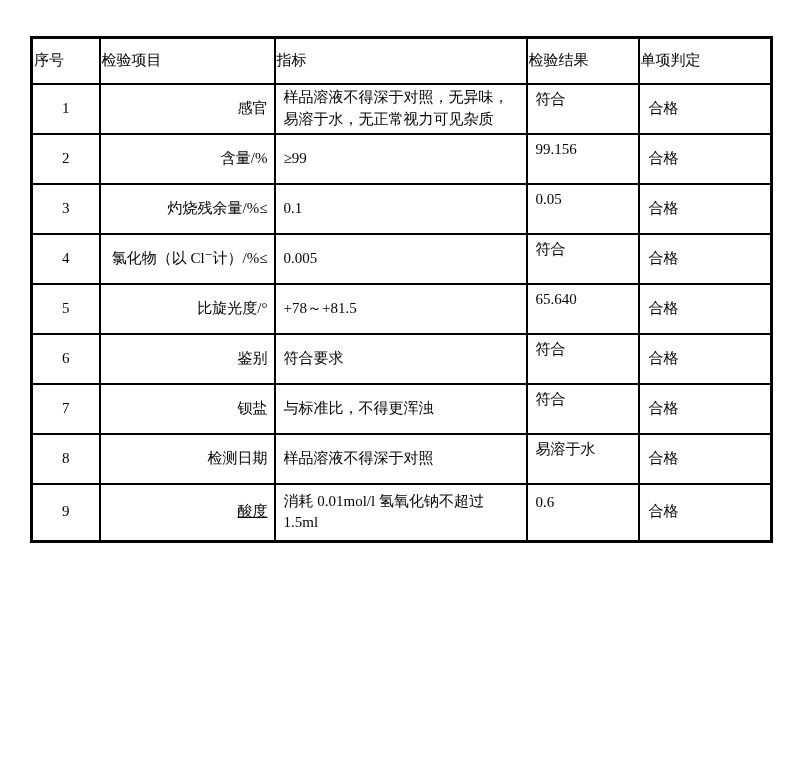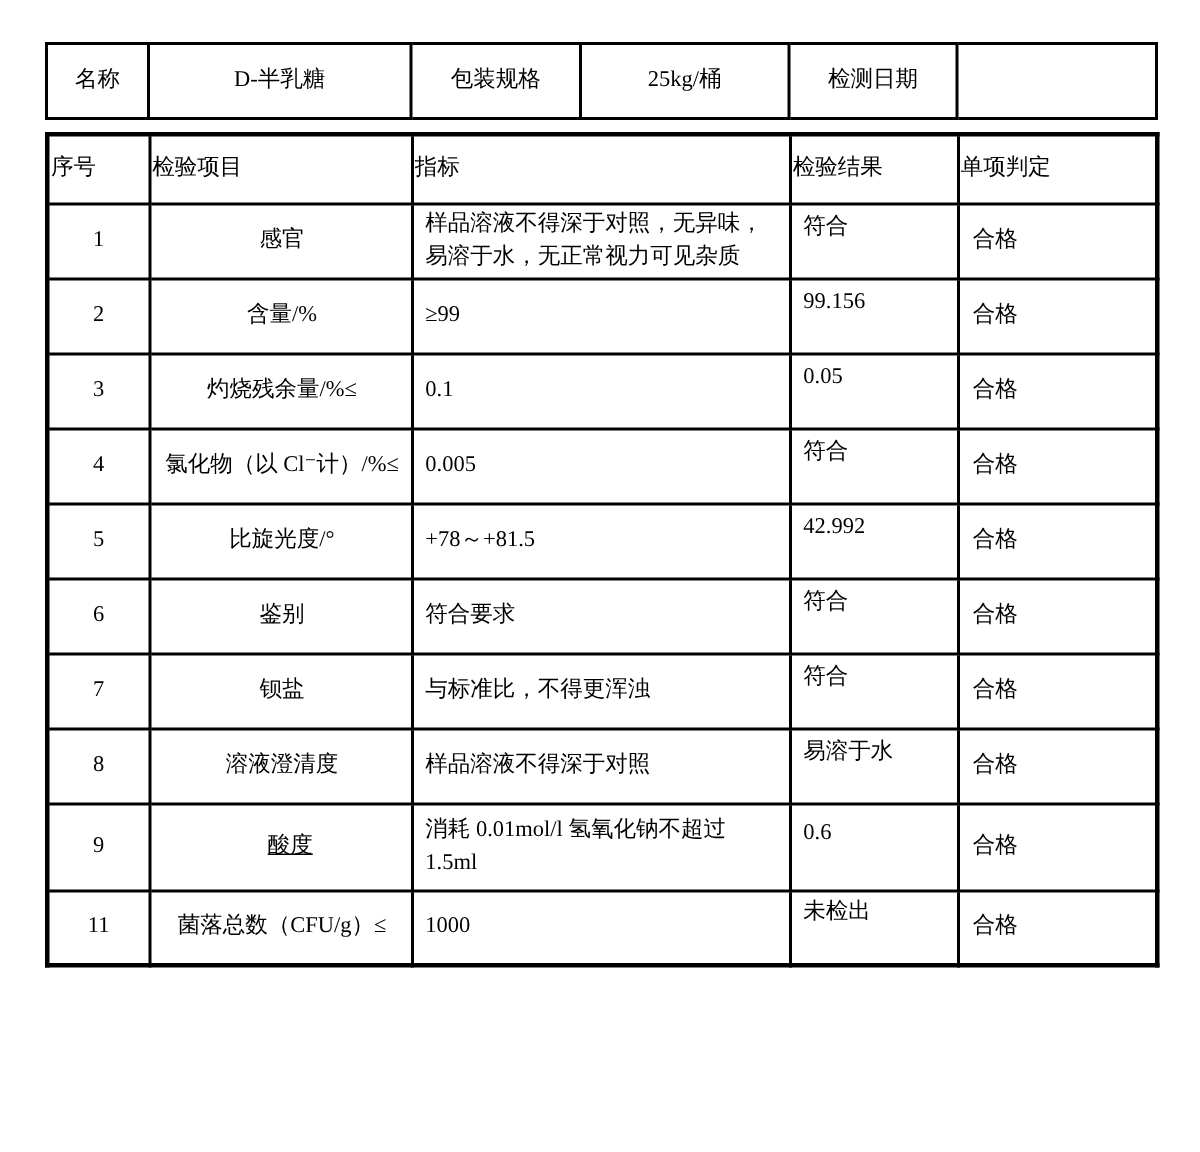--- a/index.html
+++ b/index.html
@@ -46,48 +46,40 @@
   }
   .main-table th, .main-table td {
     border: 2px solid #000000;
   }
   .main-table thead tr { height: 46px; }
   .main-table thead th { text-align: left; }
   .main-table tbody tr { height: 50px; }
   .main-table tbody tr:nth-child(9) { height: 58px; }
   .main-table tbody tr:nth-child(9) .c-item { padding-left: 19px; text-decoration: underline; }
   .c-no    { text-align: center; }
-  .c-item  { text-align: center; padding: 2px 6px 2px 8px; }
+  .c-item  { text-align: right; padding: 2px 6px 2px 8px; }
   .c-spec  { text-align: left; padding: 2px 8px 2px 8px; }
   .c-result{ text-align: left; padding: 2px 6px 20px 8px; }
   .c-judge { text-align: left; padding: 2px 6px 2px 9px; }
 </style>
 </head>
 <body>
 
 <div class="page">
 
   <table class="info-table">
     <colgroup>
       <col style="width:68px">
         <col style="width:175px">
         <col style="width:113px">
       <col style="width:139px">
         <col style="width:112px">
         <col style="width:133px">
     </colgroup>
     <tbody>
-      <tr>
-        <td>名称</td>
-        <td>D-半乳糖</td>
-        <td>包装规格</td>
-        <td>25kg/桶</td>
-        <td>检测日期</td>
-        <td></td>
-      </tr>
     </tbody>
   </table>
 
   <table class="main-table">
     <colgroup>
       <col style="width:68px">
         <col style="width:175px">
         <col style="width:252px">
       <col style="width:112px">
         <col style="width:133px">
@@ -127,54 +119,47 @@
           <td class="c-no">4</td>
           <td class="c-item">氯化物（以 Cl⁻计）/%≤</td>
           <td class="c-spec">0.005</td>
           <td class="c-result">符合</td>
           <td class="c-judge">合格</td>
         </tr>
         <tr>
           <td class="c-no">5</td>
           <td class="c-item">比旋光度/°</td>
           <td class="c-spec">+78～+81.5</td>
-          <td class="c-result">42.992</td>
+          <td class="c-result">65.640</td>
           <td class="c-judge">合格</td>
         </tr>
         <tr>
           <td class="c-no">6</td>
           <td class="c-item">鉴别</td>
           <td class="c-spec">符合要求</td>
           <td class="c-result">符合</td>
           <td class="c-judge">合格</td>
         </tr>
         <tr>
           <td class="c-no">7</td>
           <td class="c-item">钡盐</td>
           <td class="c-spec">与标准比，不得更浑浊</td>
           <td class="c-result">符合</td>
           <td class="c-judge">合格</td>
         </tr>
         <tr>
           <td class="c-no">8</td>
-          <td class="c-item">溶液澄清度</td>
+          <td class="c-item">检测日期</td>
           <td class="c-spec">样品溶液不得深于对照</td>
           <td class="c-result">易溶于水</td>
           <td class="c-judge">合格</td>
         </tr>
         <tr>
           <td class="c-no">9</td>
           <td class="c-item">酸度</td>
           <td class="c-spec">消耗 0.01mol/l 氢氧化钠不超过 1.5ml</td>
           <td class="c-result">0.6</td>
           <td class="c-judge">合格</td>
         </tr>
-        <tr>
-          <td class="c-no">11</td>
-          <td class="c-item">菌落总数（CFU/g）≤</td>
-          <td class="c-spec">1000</td>
-          <td class="c-result">未检出</td>
-          <td class="c-judge">合格</td>
-        </tr>
       </tbody>
   </table>
 
 </div>
 
 </body></html>

